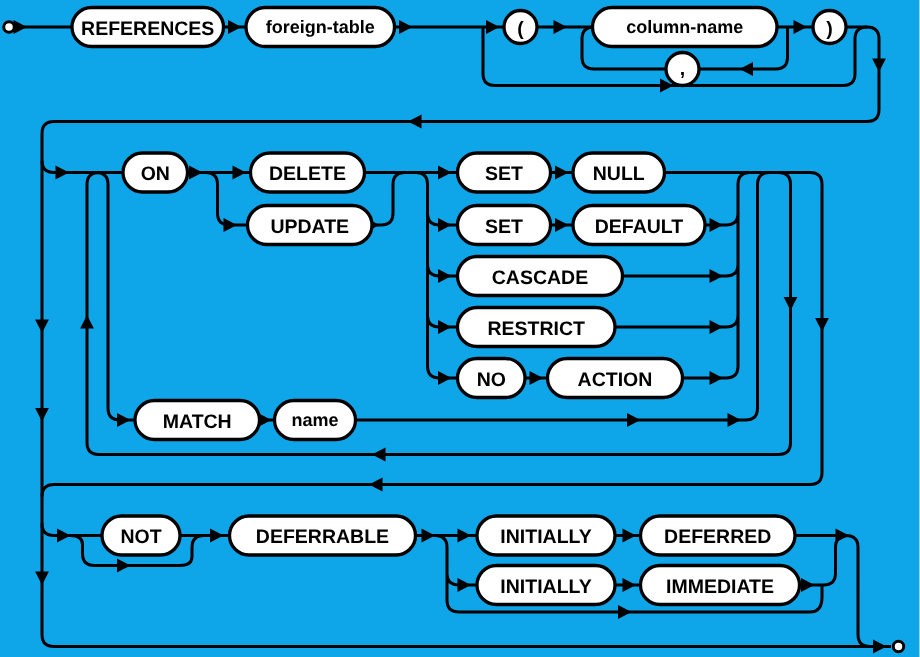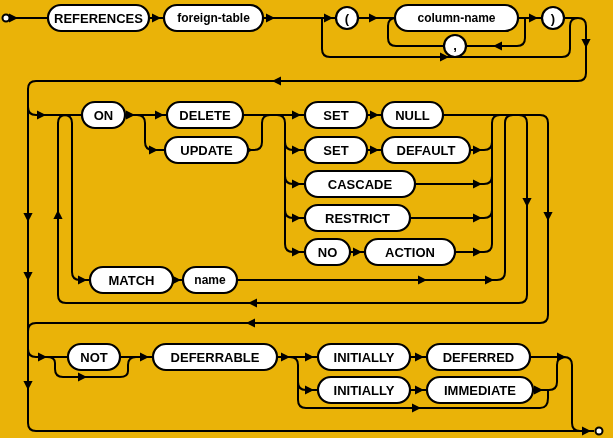--- a/index.html
+++ b/index.html
@@ -1,16 +1,16 @@
 <!DOCTYPE html>
 <html><head>
 <meta charset="utf-8">
 <style>
   html,body{margin:0;padding:0;background:#ffffff;}
-  .stage{width:613px;height:438px;background:#eab308;position:relative;overflow:hidden;}
+  .stage{width:613px;height:438px;background:#0ea5e9;position:relative;overflow:hidden;}
   svg{display:block;}
   .rail{fill:none;stroke:#000000;stroke-width:2;stroke-linejoin:round;}
   .ah{fill:#000000;stroke:none;}
   .box{fill:#ffffff;stroke:#000000;stroke-width:2.2;}
   .term{fill:#ffffff;stroke:#000000;stroke-width:2;}
   text{font-family:"Liberation Sans","DejaVu Sans",sans-serif;font-weight:bold;fill:#000000;
        text-anchor:middle;}
   .kw{font-size:13px;}
   .nt{font-size:12px;}
   .pc{font-size:13px;}

